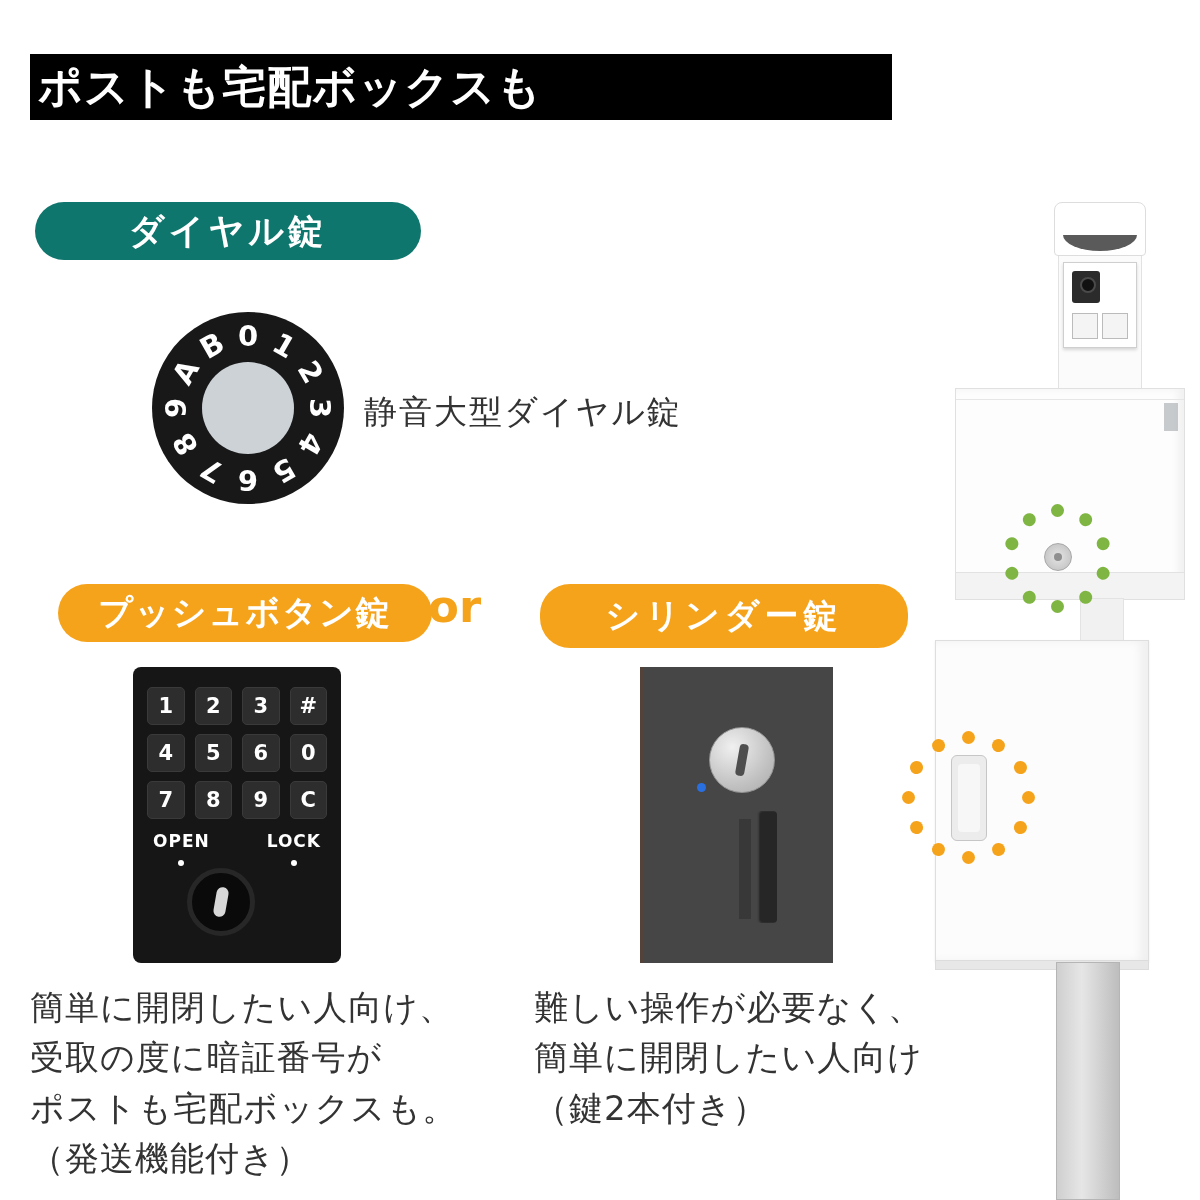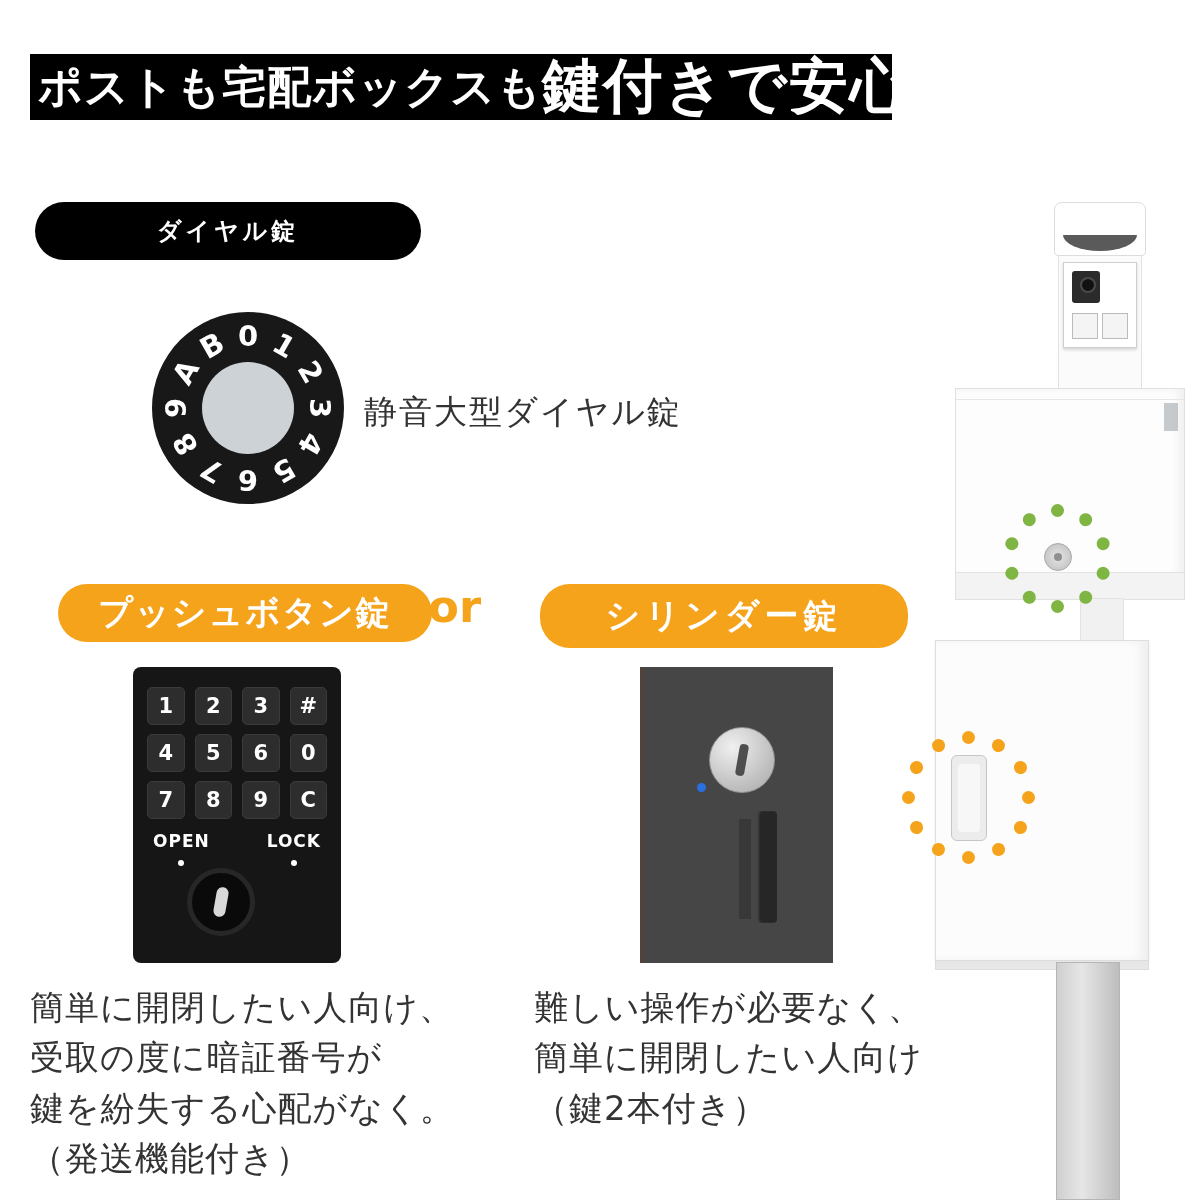--- a/index.html
+++ b/index.html
@@ -13,21 +13,21 @@
     background:#000; color:#fff; display:flex; align-items:center;
     padding-left:8px; box-sizing:border-box; white-space:nowrap;
   }
   .banner .t1 { font-size:44px; font-weight:bold; letter-spacing:1px; }
   .banner .t2 { font-size:59px; font-weight:bold; letter-spacing:2px; }
   
   .badge {
     position:absolute; display:flex; align-items:center; justify-content:center;
     color:#fff; font-weight:bold; border-radius:30px; white-space:nowrap;
   }
-  .badge-dial   { left:35px;  top:202px; width:386px; height:58px; background:#000000; font-size:24px; letter-spacing:4px; }
+  .badge-dial   { left:35px;  top:202px; width:386px; height:58px; background:#0f766e; font-size:35px; letter-spacing:4px; }
   .badge-push   { left:58px;  top:584px; width:374px; height:58px; background:#f6a31c; font-size:34px; letter-spacing:2px; }
   .badge-cyl    { left:540px; top:584px; width:368px; height:64px; background:#f6a31c; font-size:34px; letter-spacing:5px; }
   .or-text { position:absolute; left:428px; top:580px; font-size:45px; font-weight:bold; color:#f6a31c; }
   
   .dial { position:absolute; left:152px; top:312px; width:192px; height:192px; background:#181818; border-radius:50%; }
   .dial-center { position:absolute; left:50%; top:50%; width:92px; height:92px; transform:translate(-50%,-50%); background:#ccd2d6; border-radius:50%; }
   .dial-char {
     position:absolute; left:50%; top:50%; color:#fff; font-size:29px; font-weight:bold;
     transform:translate(-50%,-50%) rotate(var(--a)) translateY(-72px);
   }
@@ -96,21 +96,20 @@
   .desc-push { left:30px;  top:982px; }
   .desc-cyl  { left:534px; top:982px; }
 </style>
 </head>
 <body>
 
 <div class="stage">
 
   <div class="banner">
     <span class="t1">ポストも宅配ボックスも</span>
-      <span class="t2">鍵付きで安心</span>
   </div>
 
   <div class="badge badge-dial">ダイヤル錠</div>
 
   <div class="dial">
     <span class="dial-char" style="--a:0deg">0</span>
     <span class="dial-char" style="--a:30deg">1</span>
     <span class="dial-char" style="--a:60deg">2</span>
     <span class="dial-char" style="--a:90deg">3</span>
     <span class="dial-char" style="--a:120deg">4</span>
@@ -215,21 +214,21 @@
       <span style="--a:210deg"></span>
       <span style="--a:240deg"></span>
     <span style="--a:270deg"></span>
       <span style="--a:300deg"></span>
       <span style="--a:330deg"></span>
   </div>
 
   <div class="desc desc-push">
     <p>簡単に開閉したい人向け、</p>
     <p>受取の度に暗証番号が</p>
-    <p>鍵を紛失する心配がなく。</p>
+    <p>ポストも宅配ボックスも。</p>
     <p>（発送機能付き）</p>
   </div>
   <div class="desc desc-cyl">
     <p>難しい操作が必要なく、</p>
     <p>簡単に開閉したい人向け</p>
     <p>（鍵2本付き）</p>
   </div>
 
 </div>
 

